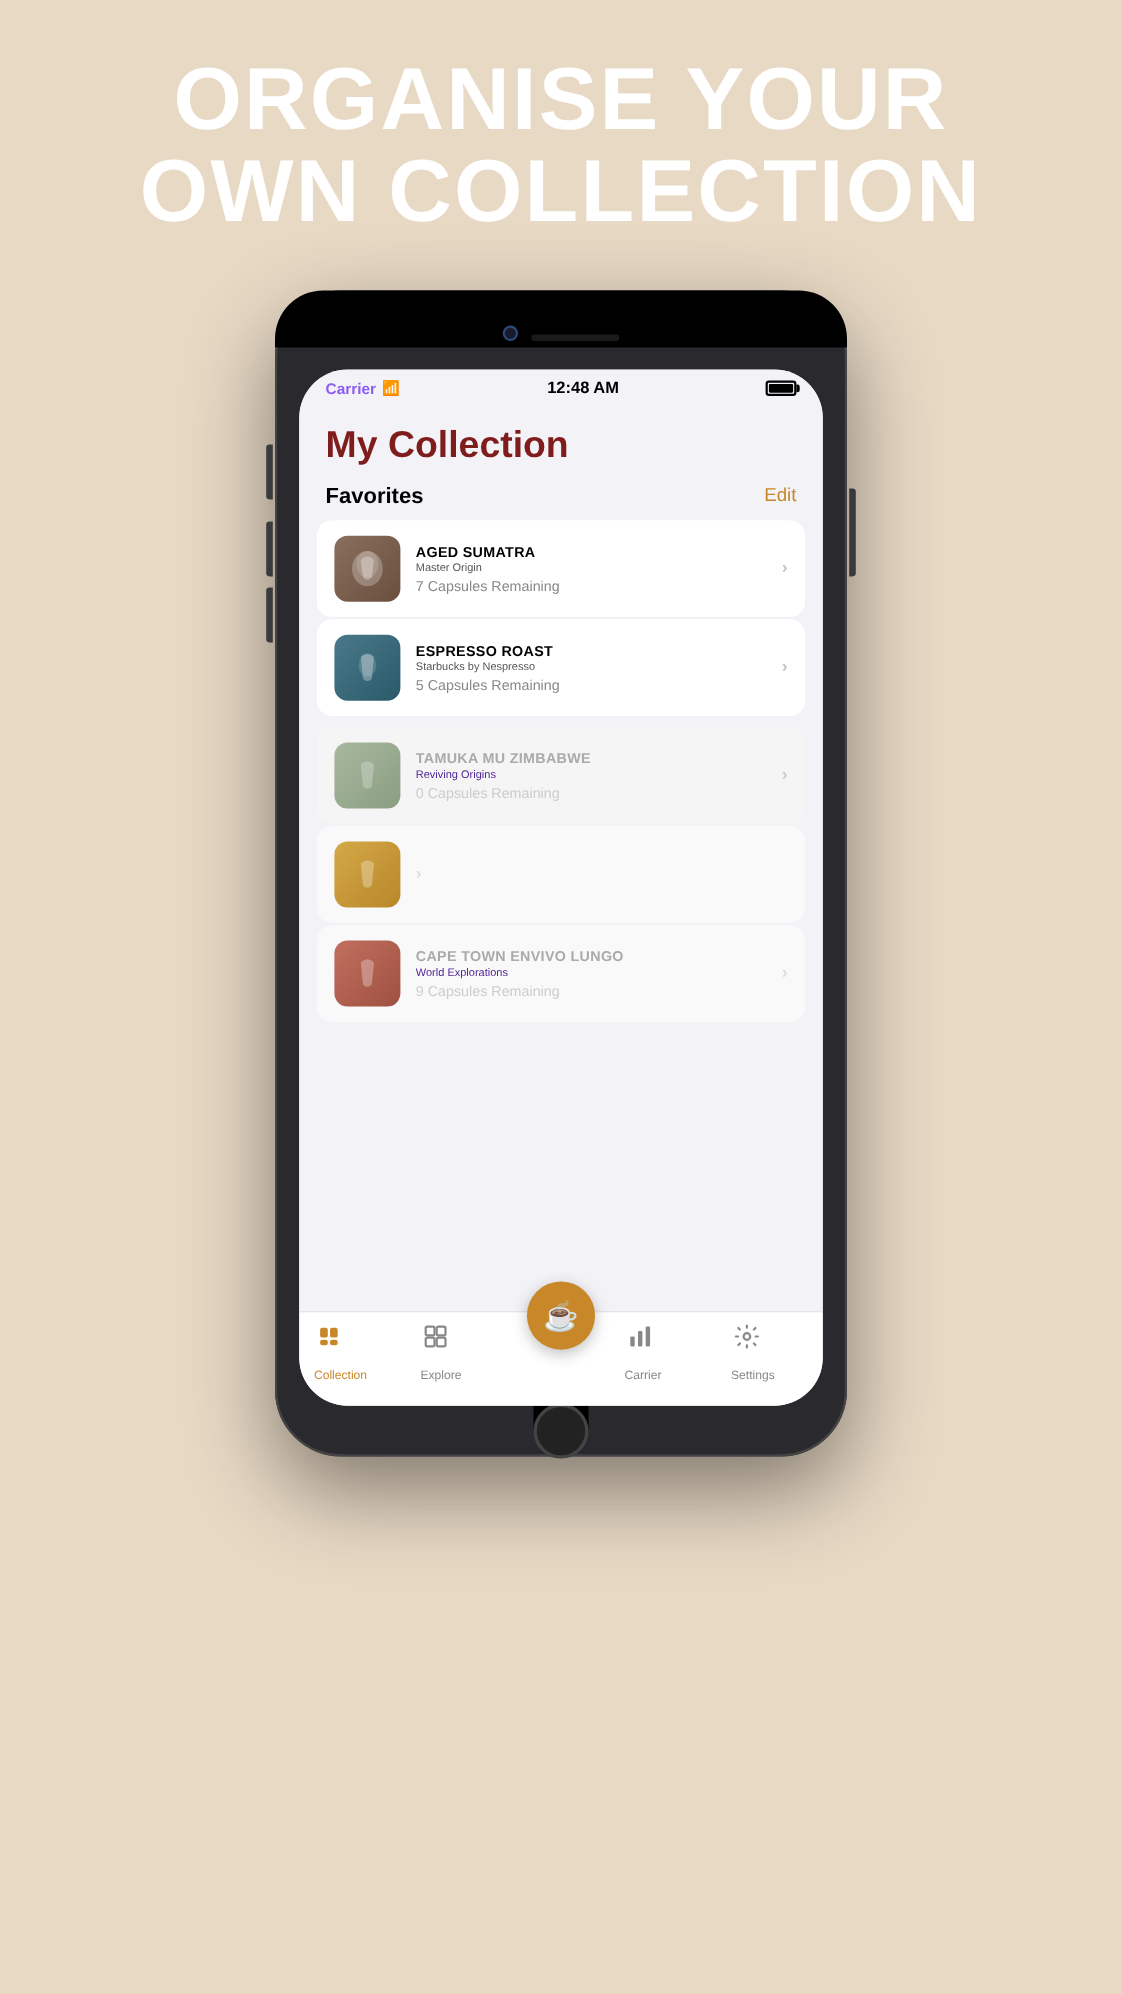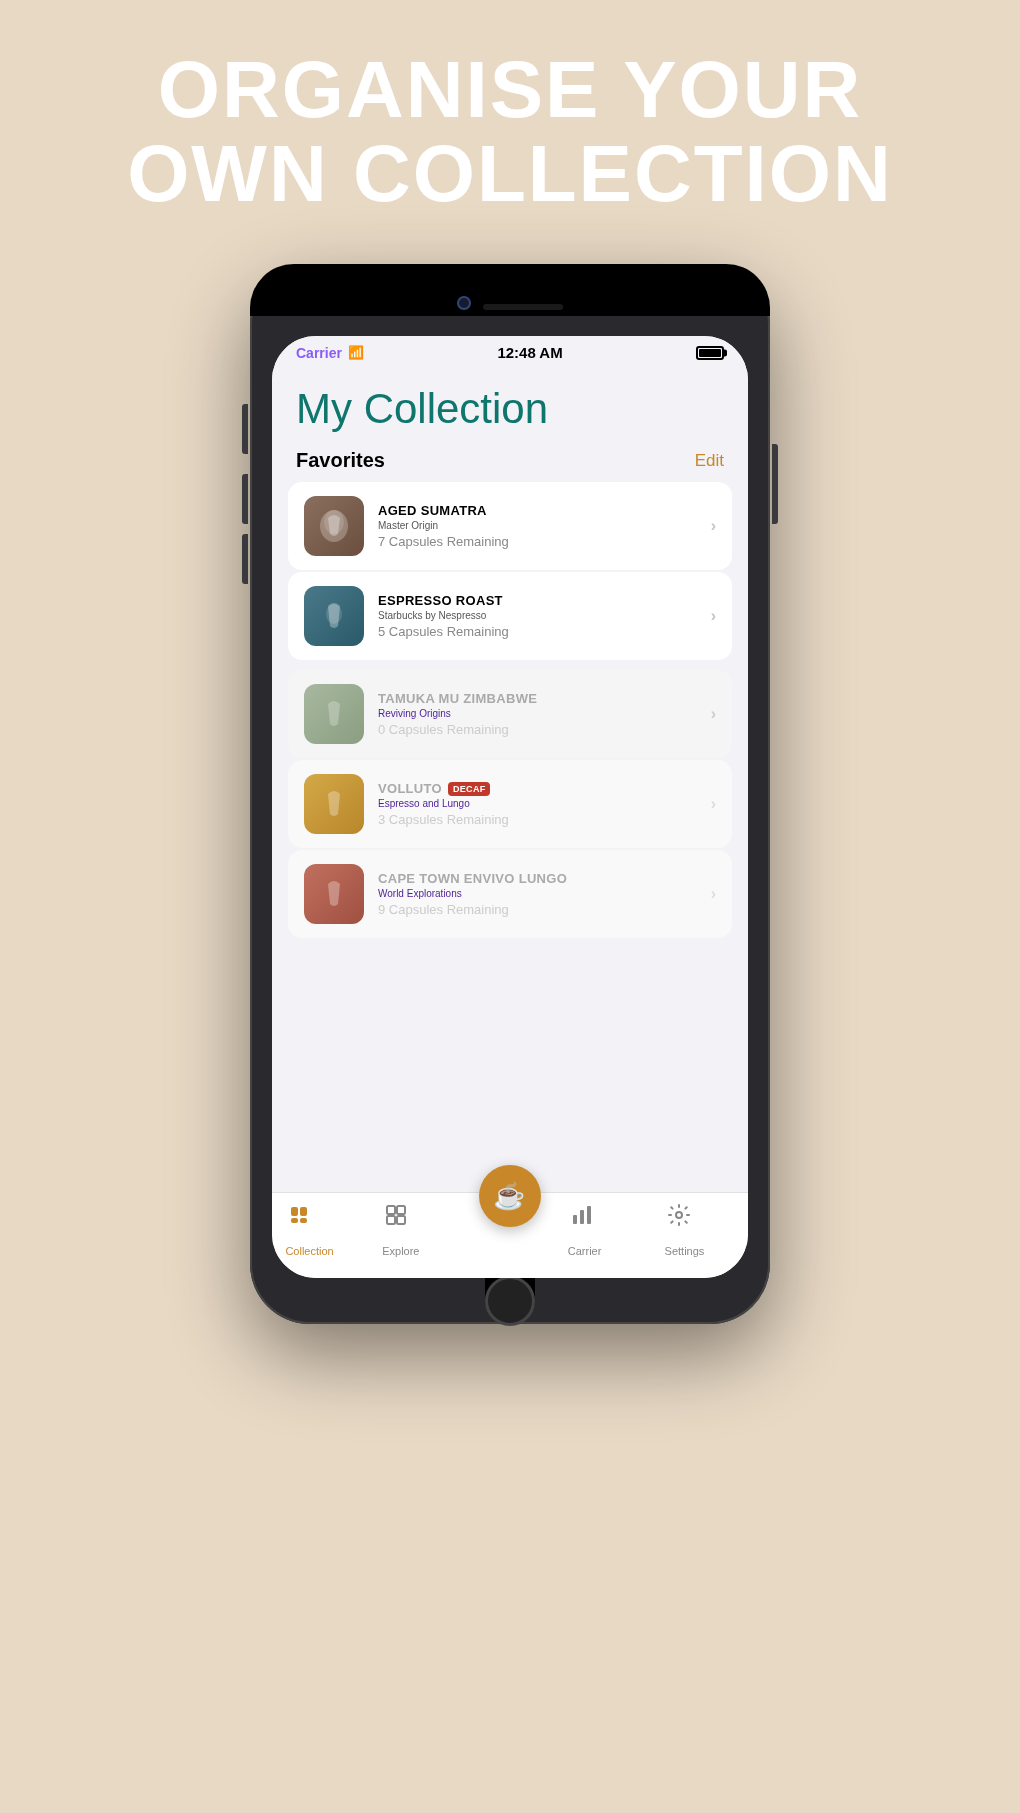--- a/index.html
+++ b/index.html
@@ -163,35 +163,35 @@
     
     .app-content {
       flex: 1;
       overflow: hidden;
       display: flex;
       flex-direction: column;
       background: #f2f2f7;
     }
 
     .page-title {
-      font-size: 42px;
-      font-weight: 400;
-      color: #0f766e;
+      font-size: 34px;
+      font-weight: 700;
+      color: #7f1d1d;
       padding: 20px 24px 12px;
     }
 
     
     .section {
       padding: 0 16px;
       margin-bottom: 8px;
     }
 
     .section-header {
       display: flex;
-      align-items: center;
+      align-items: flex-start;
       justify-content: space-between;
       padding: 4px 8px 10px;
     }
 
     .section-title {
       font-size: 20px;
       font-weight: 700;
       color: #000;
     }
 
@@ -493,28 +493,20 @@
           </div>
           <span class="card-chevron" style="color:#ccc;">›</span>
         </div>
 
         <div class="card" style="margin-top:2px;">
           <div class="card-image capsule-volluto">
             <svg class="capsule-svg" viewBox="0 0 44 44" fill="none">
               <path d="M16 12 Q22 6 28 12 L26 32 Q22 36 18 32 Z" fill="rgba(255,255,255,0.3)"></path>
             </svg>
           </div>
-          <div class="card-info">
-            <div class="card-name">
-              <span>VOLLUTO</span>
-              <span class="decaf-badge">DECAF</span>
-            </div>
-            <div class="card-category">Espresso and Lungo</div>
-            <div class="card-remaining">3 Capsules Remaining</div>
-          </div>
           <span class="card-chevron">›</span>
         </div>
 
         <div class="card" style="margin-top:2px;">
           <div class="card-image capsule-capetown">
             <svg class="capsule-svg" viewBox="0 0 44 44" fill="none">
               <path d="M16 12 Q22 6 28 12 L26 32 Q22 36 18 32 Z" fill="rgba(255,255,255,0.3)"></path>
             </svg>
           </div>
           <div class="card-info">

